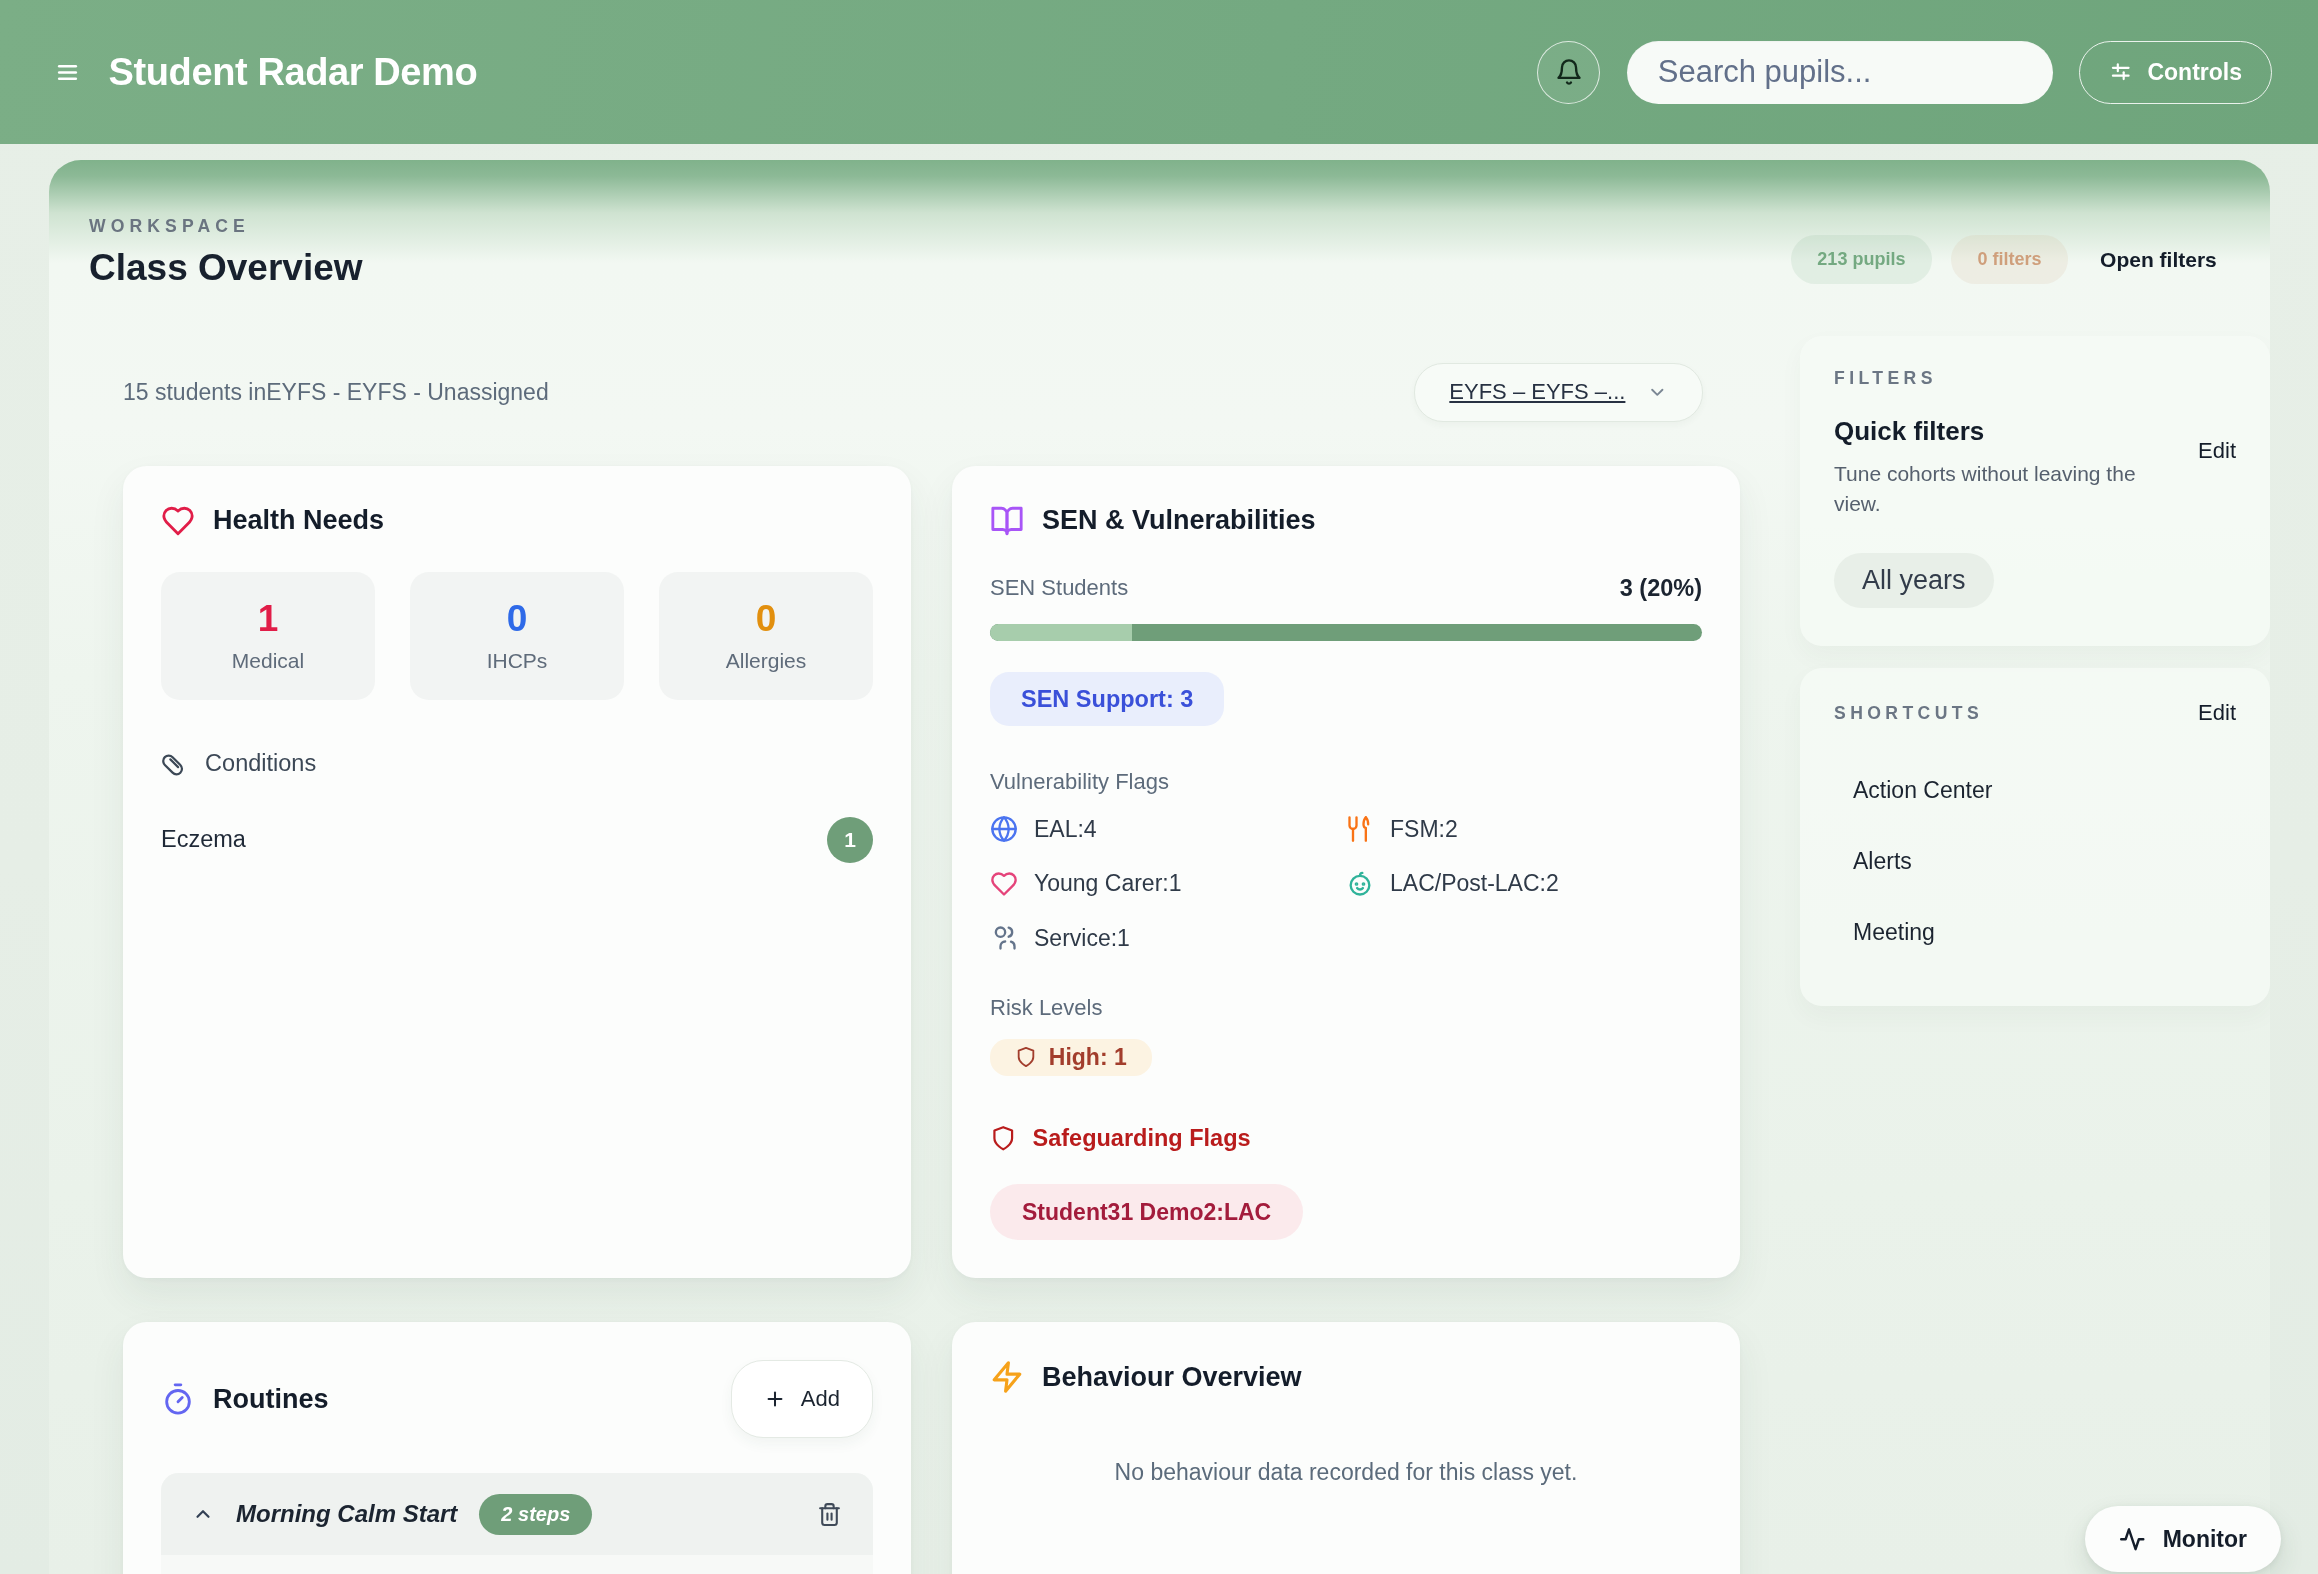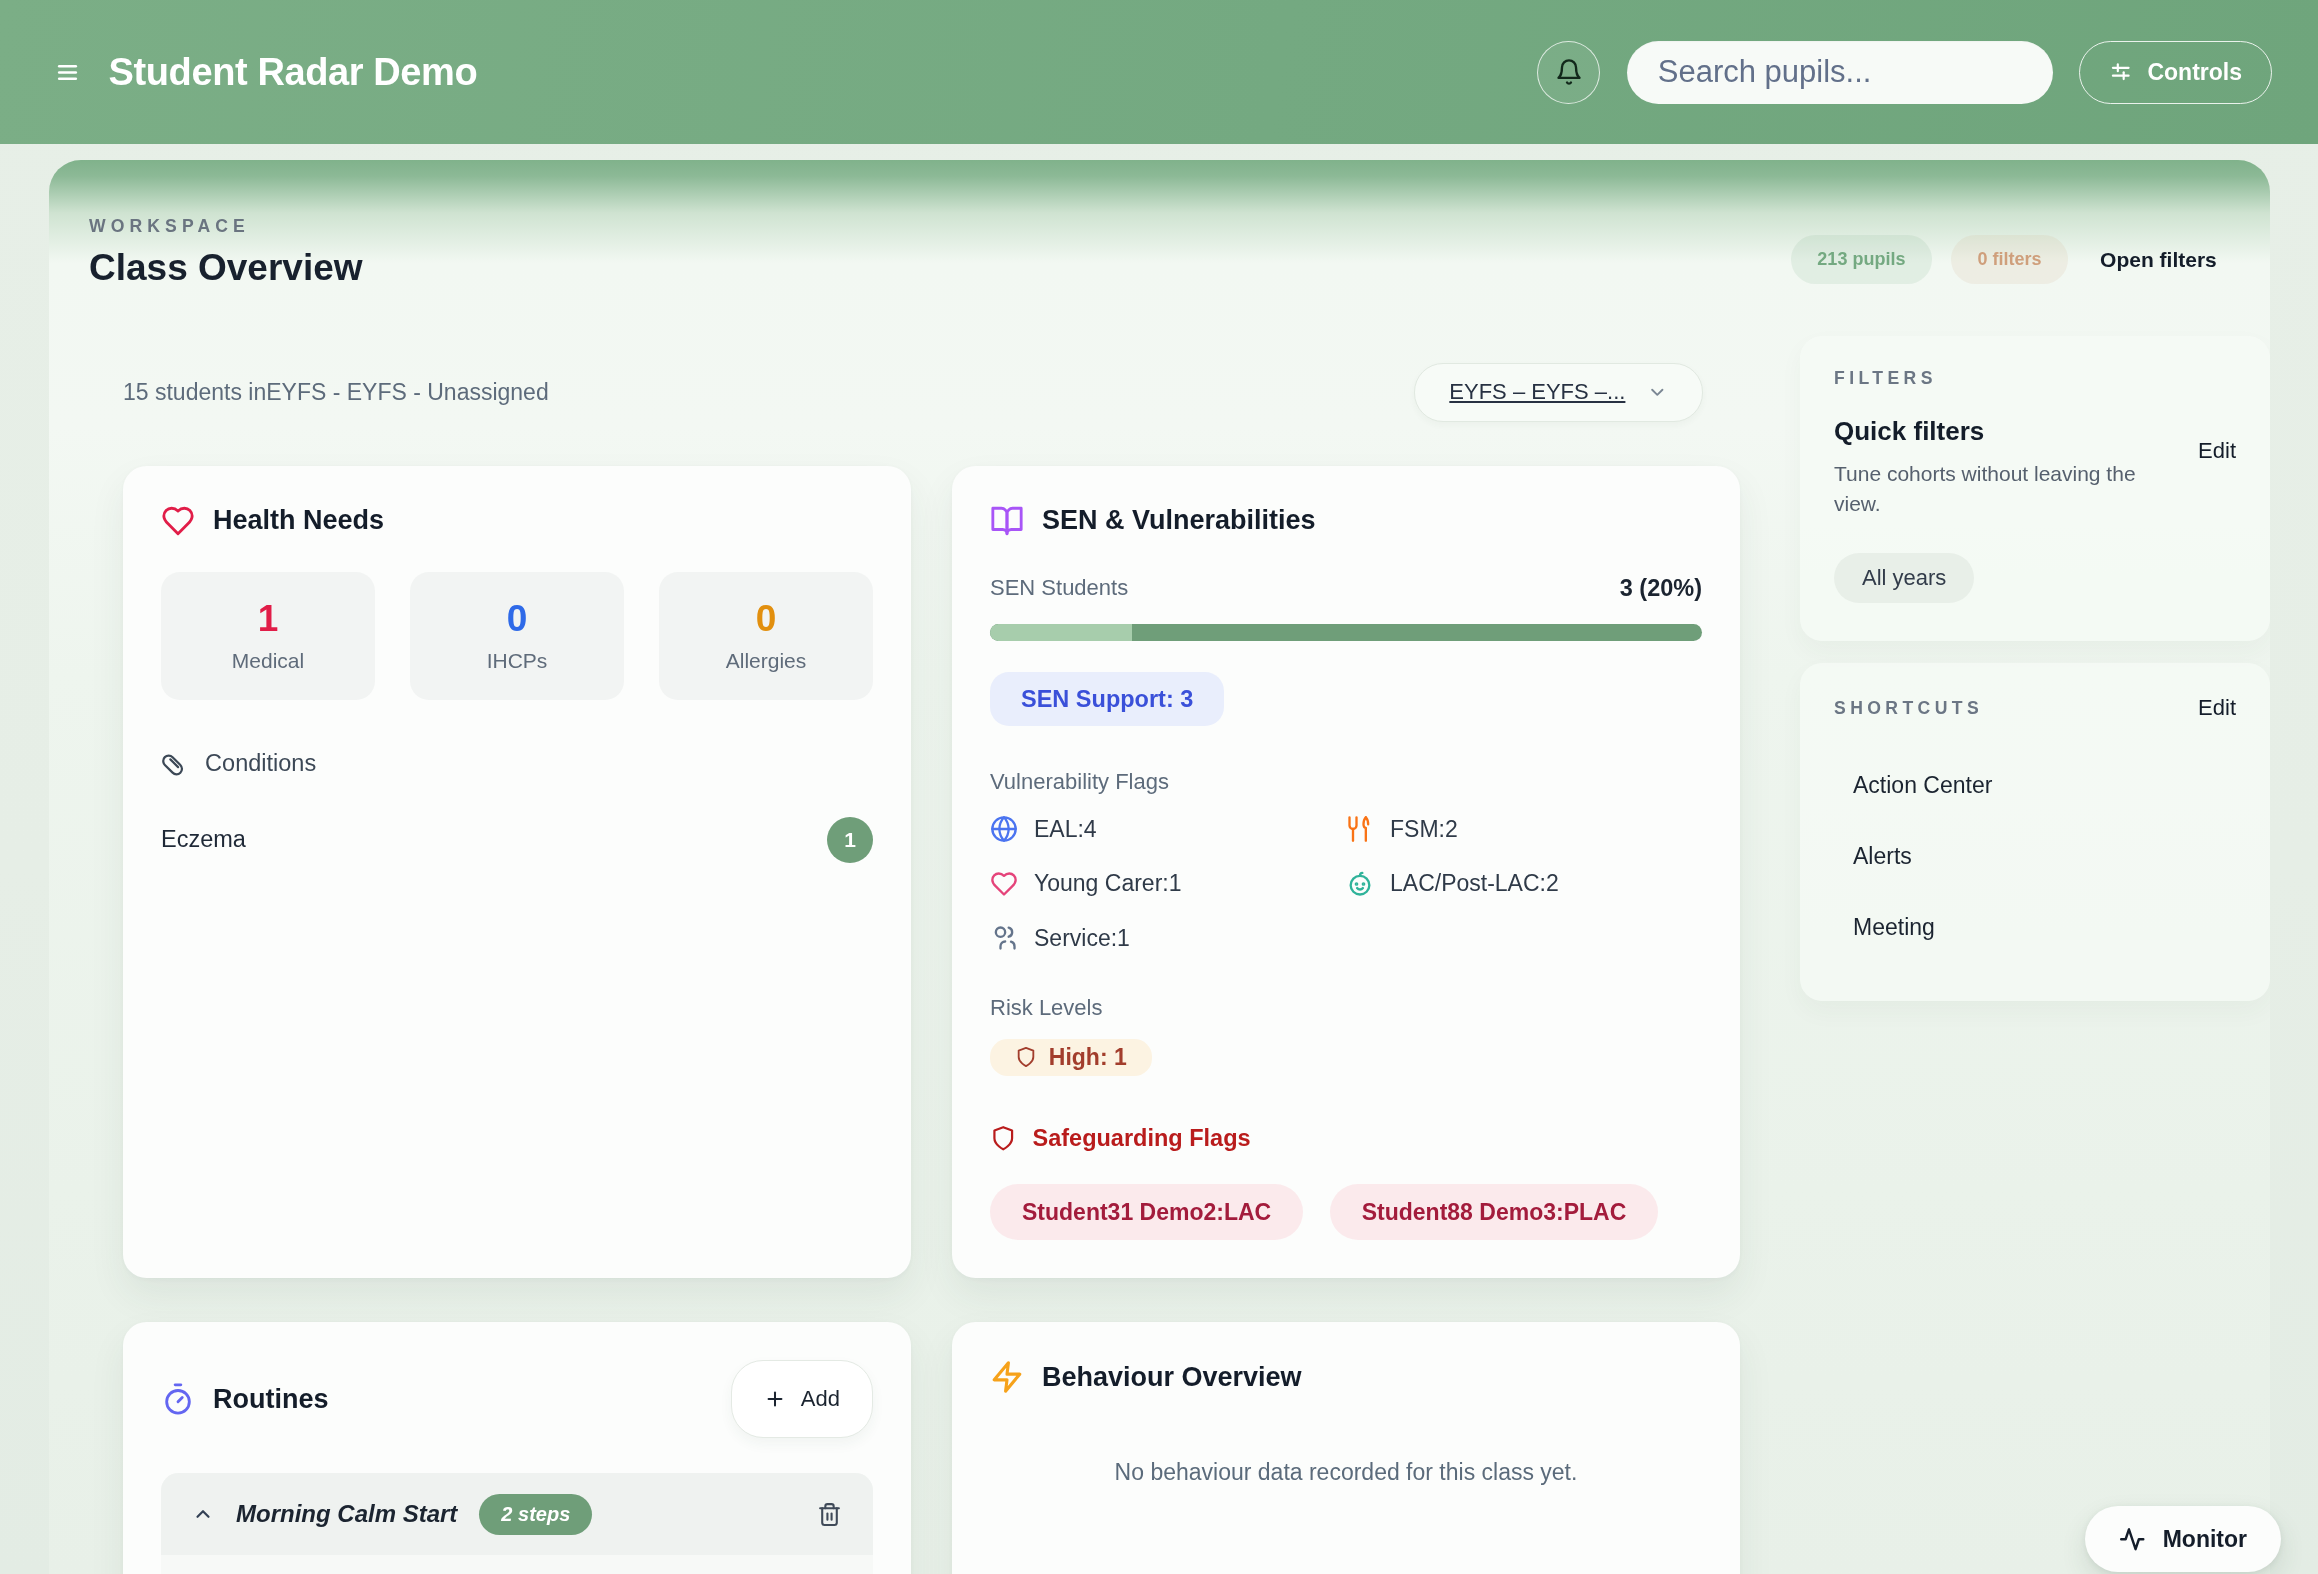--- a/index.html
+++ b/index.html
@@ -120,21 +120,21 @@
   .sg-pill { background:#fbeaec; color:#a31c3c; font-size:23px; font-weight:bold; border-radius:734px; padding:14.7px 32px; }
 
   
   .panel { background:rgba(246,251,246,0.75); border-radius:22px; padding:32px 34px 38px; box-shadow:0 10.3px 25px rgba(40,70,50,0.04); }
   .panel + .panel { margin-top:22px; }
   .panel-eyebrow { font-size:17.6px; font-weight:600; letter-spacing:4.4px; color:#6b7684; }
   .qf-row { display:flex; margin-top:26.5px; }
   .qf-title { font-size:26px; font-weight:bold; color:#141d2a; }
   .qf-desc { font-size:21px; color:#56606e; line-height:1.45; margin-top:11.8px; max-width:316px; }
   .edit-btn { margin-left:auto; font-size:22px; font-weight:500; color:#141d2a; background:transparent; border:none; cursor:pointer; align-self:flex-start; margin-top:22px; padding:0; }
-  .chip { display:inline-flex; margin-top:34px; background:#e8efe8; border-radius:734px; padding:11.8px 28px; font-size:22px; color:#323c4a; }
+  .chip { display:inline-flex; margin-top:34px; background:#e8efe8; border-radius:734px; padding:11.8px 28px; font-size:27px; color:#323c4a; }
   .sc-head { display:flex; align-items:center; }
   .sc-head .edit-btn { margin-top:0; }
   .sc-list { margin-top:29px; }
   .sc-item { font-size:23px; color:#1b2430; padding:22px 19px; border-radius:11.8px; cursor:pointer; }
 
   
   .add-btn { margin-left:auto; height:78px; border-radius:32px; background:#ffffff; border:1.5px solid #e4eae4; display:flex; align-items:center; gap:14.7px; padding:0 32px; font-size:22px; color:#1b2430; cursor:pointer; box-shadow:0 5.9px 13.2px rgba(40,70,50,0.05); }
   .routine-group { margin-top:35px; background:#f7f9f7; border-radius:17.6px; padding-bottom:5.9px; }
   .group-head { background:#eff2f0; border-radius:17.6px 17.6px 0 0; height:82px; display:flex; align-items:center; padding:0 31px; gap:22px;font-style:italic; }
   .group-name { font-size:24px; font-weight:bold; color:#1b2430; }
@@ -357,21 +357,20 @@
           <div class="safeguard-row">
             <span>
               <svg width="26.5" height="26.5" viewBox="0 0 24 24" fill="none" stroke="#b91c1c" stroke-width="2" stroke-linecap="round" stroke-linejoin="round">
                   <path d="M12 22s8-4 8-10V5l-8-3-8 3v7c0 6 8 10 8 10z"></path>
                 </svg>
             </span>
             <span>Safeguarding Flags</span>
           </div>
           <div class="sg-pills">
             <span class="sg-pill">Student31 Demo2:LAC</span>
-            <span class="sg-pill">Student88 Demo3:PLAC</span>
           </div>
         </section>
 
         <section class="card">
           <div class="card-title-row">
             <span>
               <svg width="34" height="34" viewBox="0 0 24 24" fill="none" stroke="#6366f1" stroke-width="2" stroke-linecap="round" stroke-linejoin="round">
                   <line x1="10" y1="2" x2="14" y2="2"></line>
                   <circle cx="12" cy="14" r="8"></circle>
                   <line x1="12" y1="14" x2="15" y2="11"></line>

